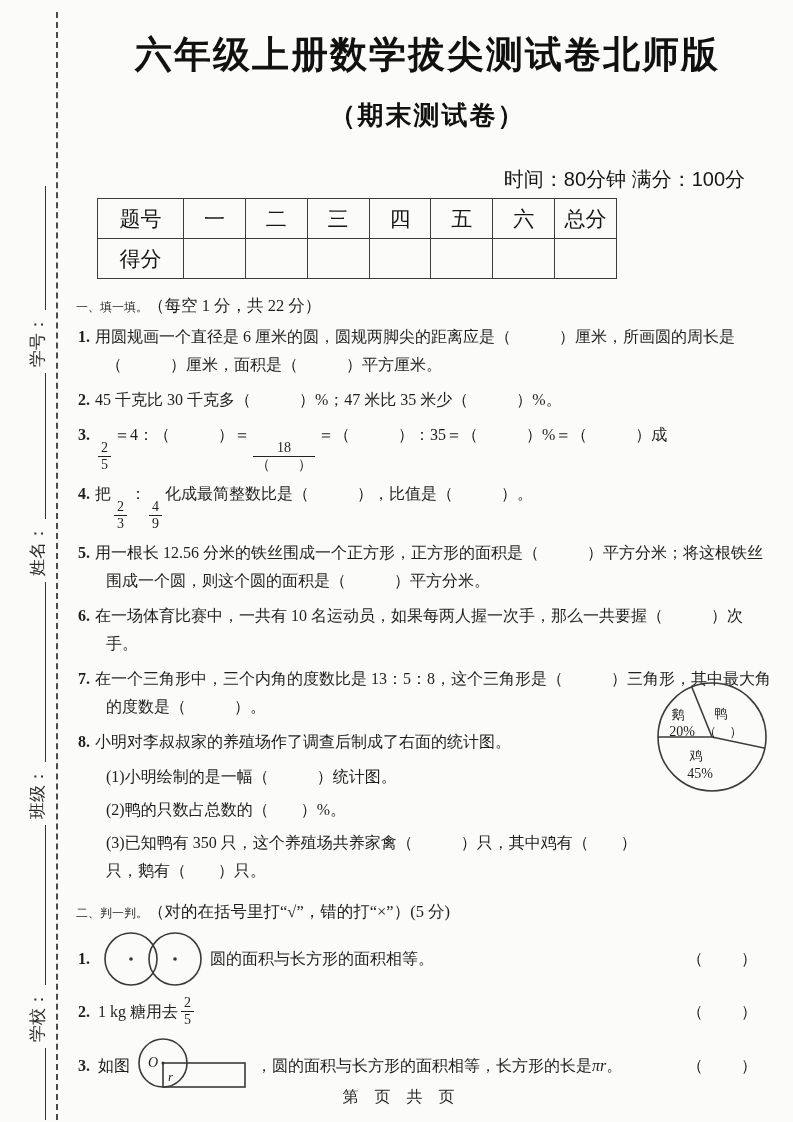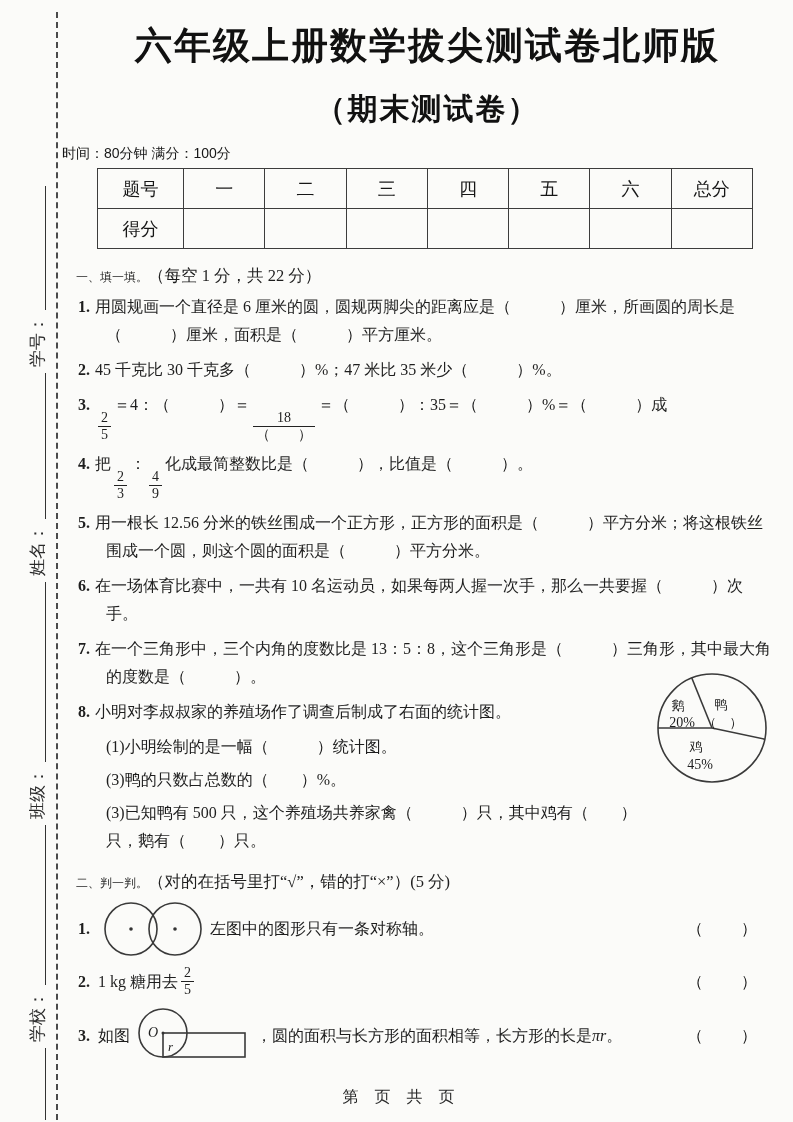--- a/index.html
+++ b/index.html
@@ -27,39 +27,39 @@
   .blank-line {
     display:inline-block; height:1.05em;
     border-bottom:1.5px solid #333;
   }
   .bl-a{width:72px;} .bl-b{width:160px;} .bl-c{width:180px;} .bl-d{width:146px;} .bl-e{width:124px;}
 
   
   .main { position:relative; margin-left:62px; width:731px; }
 
   .page-title {
-    margin-top:21px; text-align:center;
+    margin-top:30px; text-align:center;
     font-family:"Liberation Sans","DejaVu Sans",sans-serif;
     font-size:37px; font-weight:900; letter-spacing:2px; color:#111;
   }
   .page-subtitle {
     margin-top:18px; text-align:center;
     font-family:"Liberation Sans","DejaVu Sans",sans-serif;
-    font-size:30px; font-weight:800; letter-spacing:2px; color:#111;
+    font-size:26px; font-weight:800; letter-spacing:2px; color:#111;
   }
   .exam-info {
-    margin-top:15px; margin-right:48px; 
-    font-family:"Liberation Sans","DejaVu Sans",sans-serif;
-    font-size:14px; color:#161616;
+    margin-top:33px; margin-right:48px; text-align:right;
+    font-family:"Liberation Sans","DejaVu Sans",sans-serif;
+    font-size:20px; color:#161616;
   }
 
   table.score-table {
-    margin:5px 0 0 35px; border-collapse:collapse; width:656px;
-    font-family:"Liberation Sans","DejaVu Sans",sans-serif;
-    font-size:18px; color:#161616; table-layout:fixed;
+    margin:5px 0 0 35px; border-collapse:collapse; width:520px;
+    font-family:"Liberation Sans","DejaVu Sans",sans-serif;
+    font-size:21px; color:#161616; table-layout:fixed;
   }
   .score-table td {
     border:1.6px solid #3c3c3c; height:40px; text-align:center; vertical-align:middle;
   }
   .score-table td:first-child { width:86px; }
 
   .sec-head { margin:16px 0 6px 14px; font-size:16.5px; }
   .sec-head b { font-size:12px; font-weight:400; }
 
   .q {
@@ -184,22 +184,22 @@
   </div>
 
   <div class="q">
     <span class="qno">7.</span><span>在一个三角形中，三个内角的度数比是 13：5：8，这个三角形是（　　　）三角形，其中最大角的度数是（　　　）。</span>
   </div>
 
   <div class="q">
     <span class="qno">8.</span><span>小明对李叔叔家的养殖场作了调查后制成了右面的统计图。</span>
   </div>
   <div class="q-sub q8-narrow">(1)小明绘制的是一幅（　　　）统计图。</div>
-  <div class="q-sub q8-narrow">(3)鸭的只数占总数的（　　）%。</div>
-  <div class="q-sub q8-narrow">(3)已知鸭有 500 只，这个养殖场共养家禽（　　　）只，其中鸡有（　　）只，鹅有（　　）只。</div>
+  <div class="q-sub q8-narrow">(2)鸭的只数占总数的（　　）%。</div>
+  <div class="q-sub q8-narrow">(3)已知鸭有 350 只，这个养殖场共养家禽（　　　）只，其中鸡有（　　）只，鹅有（　　）只。</div>
 
   <div class="pie-wrap">
     <svg width="140" height="118" viewBox="0 0 140 118">
       <circle class="stroke" cx="66" cy="57" r="54"></circle>
       <line class="stroke" x1="66" y1="57" x2="12" y2="57"></line>
       <line class="stroke" x1="66" y1="57" x2="45.8" y2="7"></line>
       <line class="stroke" x1="66" y1="57" x2="118.8" y2="68.2"></line>
       <text x="32" y="39" font-size="13" text-anchor="middle">鹅</text>
       <text x="36" y="56" font-size="14" text-anchor="middle">20%</text>
       <text x="75" y="38" font-size="13" text-anchor="middle">鸭</text>
@@ -214,21 +214,21 @@
   </div>
 
   <div class="tf-row">
     <span class="qno">1.</span>
     <svg class="fig-svg" width="104" height="60" viewBox="0 0 104 60">
       <circle class="stroke" cx="29" cy="30" r="26"></circle>
       <circle class="stroke" cx="73" cy="30" r="26"></circle>
       <circle cx="29" cy="30" r="1.8" fill="#333"></circle>
       <circle cx="73" cy="30" r="1.8" fill="#333"></circle>
     </svg>
-    <span>左图中的图形只有一条对称轴。</span>
+    <span>圆的面积与长方形的面积相等。</span>
     <span class="tf-bracket">（　　）</span>
   </div>
 
   <div class="tf-row">
     <span class="qno">2.</span>
     <span>1 kg 糖用去</span>
     <span class="frac">
         <span class="fn">2</span>
         <span class="fd">5</span>
       </span>

